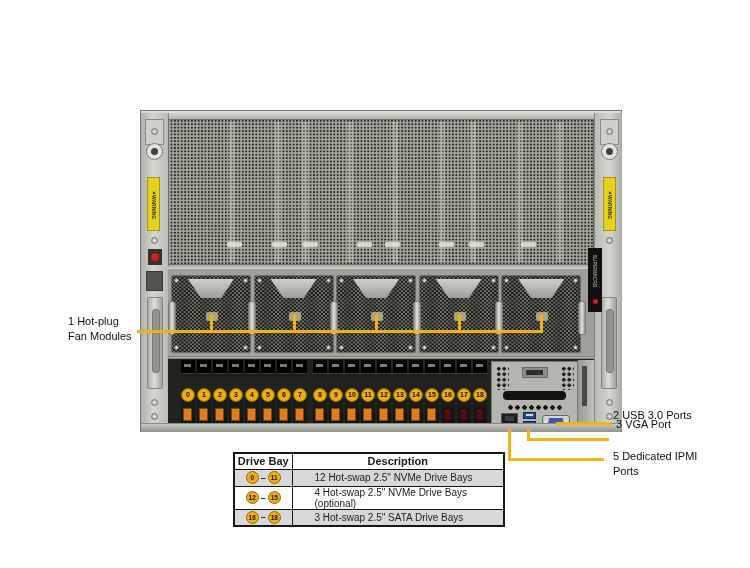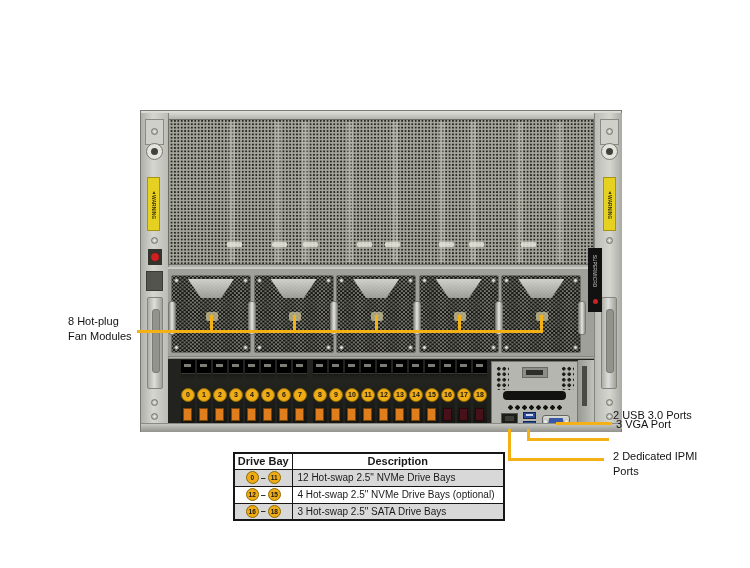--- a/index.html
+++ b/index.html
@@ -108,21 +108,21 @@
     display:flex;flex-direction:column;align-items:center;justify-content:flex-start;padding-top:2px;box-sizing:border-box;}
   #brand-strip .txt{writing-mode:vertical-rl;font-size:6px;color:#d8d8d2;letter-spacing:0;transform:scale(.8);height:48px;overflow:hidden;}
   #brand-strip .dot{width:5px;height:5px;border-radius:50%;background:var(--led-red);margin-top:1px;}
 
   
   .cline{background:var(--yellow);z-index:5;}
   .clabel{z-index:6;font-size:11px;line-height:15px;color:#111;white-space:nowrap;}
 
   
   #bay-table{left:233px;top:452px;width:272px;border-collapse:collapse;z-index:6;background:#fff;}
-  #bay-table th,#bay-table td{border:1px solid #161616;font-size:10px;padding:0 5px;height:17px;box-sizing:border-box;}
+  #bay-table th,#bay-table td{border:1px solid #161616;font-size:10px;padding:0 22px;height:17px;box-sizing:border-box;}
   #bay-table th{font-size:11px;font-weight:bold;text-align:center;height:16px;background:#fff;}
   #bay-table{border:2px solid #161616;}
   #bay-table .bays{text-align:center;width:58px;padding:0 2px;}
   #bay-table tr.shade td{background:var(--row-gray);}
   .tbadge{display:inline-block;width:11px;height:11px;border-radius:50%;background:var(--badge-yellow);
     border:1px solid #8a6a08;font-size:6.5px;font-weight:bold;line-height:11px;text-align:center;color:#161616;vertical-align:middle;}
   .tdash{display:inline-block;margin:0 2px;font-weight:bold;font-size:9px;vertical-align:middle;}
 </style>
 </head>
 <body>
@@ -358,27 +358,27 @@
     <div class="abs cline" style="left: 457.8px; top: 315px; width: 3px; height: 18px;"></div>
     <div class="abs cline" style="left: 540.4px; top: 315px; width: 3px; height: 18px;"></div>
   </div>
 <div class="abs cline" style="left:556px;top:422px;width:56px;height:3px;"></div>
 <div class="abs cline" style="left:527px;top:429px;width:3px;height:12px;"></div>
 <div class="abs cline" style="left:527px;top:438px;width:82px;height:3px;"></div>
 <div class="abs cline" style="left:508px;top:429px;width:3px;height:32px;"></div>
 <div class="abs cline" style="left:508px;top:458px;width:96px;height:3px;"></div>
 
 <div class="abs clabel" style="left:68px;top:314px;">
-  <div>8 Hot-plug</div>
+  <div>1 Hot-plug</div>
   <div>Fan Modules</div>
 </div>
 <div class="abs clabel" style="left:616px;top:417px;">3 VGA Port</div>
 <div class="abs clabel" style="left:613px;top:408px;">2 USB 3.0 Ports</div>
 <div class="abs clabel" style="left:613px;top:449px;">
-  <div>2 Dedicated IPMI</div>
+  <div>5 Dedicated IPMI</div>
   <div>Ports</div>
 </div>
 
 <table id="bay-table" class="abs">
   <thead>
     <tr>
       <th class="bays">Drive Bay</th>
       <th>Description</th>
     </tr>
   </thead>

